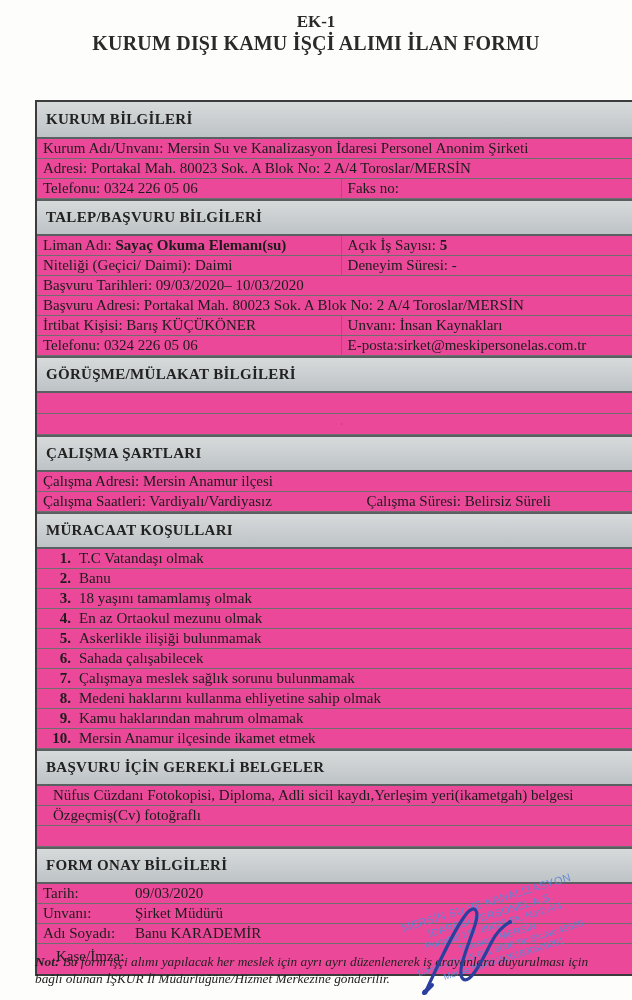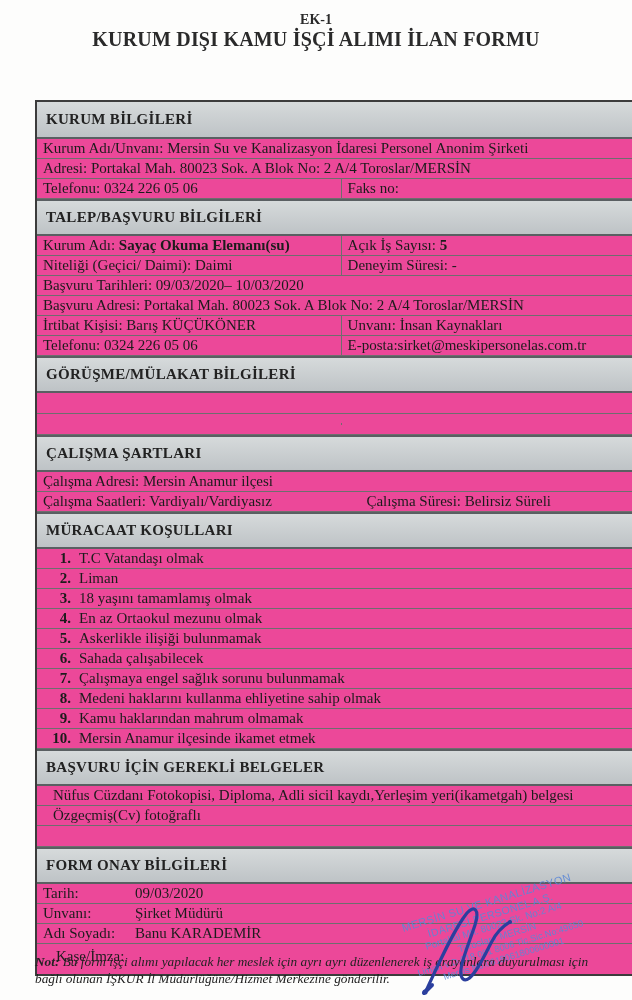--- a/index.html
+++ b/index.html
@@ -1,19 +1,19 @@
 <!DOCTYPE html>
 <html><head>
 <meta charset="utf-8">
 <style>
   html,body{margin:0;padding:0;background:#fff;}
   .page{position:relative;width:632px;height:1000px;background:#fdfdfc;overflow:hidden;
         font-family:"Liberation Serif", serif;color:#1c1c1c;}
   .titleblock{position:absolute;top:12px;left:0;width:632px;text-align:center;}
-  .title1{font-size:14px;font-weight:bold;font-family:"Liberation Serif",serif;color:#2a2a2a;}
+  .title1{font-size:17px;font-weight:bold;font-family:"Liberation Serif",serif;color:#2a2a2a;}
   .title2{font-size:20px;font-weight:bold;letter-spacing:.2px;margin-top:0;color:#2a2a2a;}
   .form{position:absolute;left:35px;top:100px;width:632px;border:2px solid #3c3c3c;
         box-sizing:border-box;background:#fff;}
   .sechead{background:linear-gradient(#d6dadb,#bec3c6);border-top:2px solid #5a5f62;
            border-bottom:2px solid #5a5f62;height:37px;box-sizing:border-box;
            display:flex;align-items:center;padding:0 9px;font-weight:bold;font-size:15px;
            letter-spacing:.3px;color:#222;}
   .form > .sechead:first-child{border-top:none;}
   .r{display:flex;align-items:center;min-height:19px;border-bottom:1px solid #6e6e6e;
      box-sizing:border-box;font-size:15px;line-height:17px;background:#ec4899;}
@@ -62,21 +62,21 @@
     <div class="r">
       <div class="cell">Adresi: Portakal Mah. 80023 Sok. A Blok No: 2 A/4 Toroslar/MERSİN</div>
     </div>
     <div class="r">
       <div class="cell left">Telefonu: 0324 226 05 06</div>
       <div class="cell right">Faks no:</div>
     </div>
 
     <div class="sechead">TALEP/BAŞVURU BİLGİLERİ</div>
     <div class="r">
-      <div class="cell left"><span>Kurum Adı: </span><b>Sayaç Okuma Elemanı(su)</b></div>
+      <div class="cell left"><span>Liman Adı: </span><b>Sayaç Okuma Elemanı(su)</b></div>
       <div class="cell right"><span>Açık İş Sayısı: </span><b>5</b></div>
     </div>
     <div class="r">
       <div class="cell left">Niteliği (Geçici/ Daimi): Daimi</div>
       <div class="cell right">Deneyim Süresi: -</div>
     </div>
     <div class="r">
       <div class="cell">Başvuru Tarihleri: 09/03/2020– 10/03/2020</div>
     </div>
     <div class="r">
@@ -107,36 +107,36 @@
     <div class="r">
       <div class="cell right">Çalışma Saatleri: Vardiyalı/Vardiyasız</div>
       <div class="cell left">Çalışma Süresi: Belirsiz Süreli</div>
     </div>
 
     <div class="sechead">MÜRACAAT KOŞULLARI</div>
     <div class="r listrow">
       <div class="cell"><span class="num">1.</span><span>T.C Vatandaşı olmak</span></div>
     </div>
     <div class="r listrow">
-      <div class="cell"><span class="num">2.</span><span>Liman</span></div>
+      <div class="cell"><span class="num">2.</span><span>Banu</span></div>
     </div>
     <div class="r listrow">
       <div class="cell"><span class="num">3.</span><span>18 yaşını tamamlamış olmak</span></div>
     </div>
     <div class="r listrow">
       <div class="cell"><span class="num">4.</span><span>En az Ortaokul mezunu olmak</span></div>
     </div>
     <div class="r listrow">
       <div class="cell"><span class="num">5.</span><span>Askerlikle ilişiği bulunmamak</span></div>
     </div>
     <div class="r listrow">
       <div class="cell"><span class="num">6.</span><span>Sahada çalışabilecek</span></div>
     </div>
     <div class="r listrow">
-      <div class="cell"><span class="num">7.</span><span>Çalışmaya engel sağlık sorunu bulunmamak</span></div>
+      <div class="cell"><span class="num">7.</span><span>Çalışmaya meslek sağlık sorunu bulunmamak</span></div>
     </div>
     <div class="r listrow">
       <div class="cell"><span class="num">8.</span><span>Medeni haklarını kullanma ehliyetine sahip olmak</span></div>
     </div>
     <div class="r listrow">
       <div class="cell"><span class="num">9.</span><span>Kamu haklarından mahrum olmamak</span></div>
     </div>
     <div class="r listrow">
       <div class="cell"><span class="num">10.</span><span>Mersin Anamur ilçesinde ikamet etmek</span></div>
     </div>

